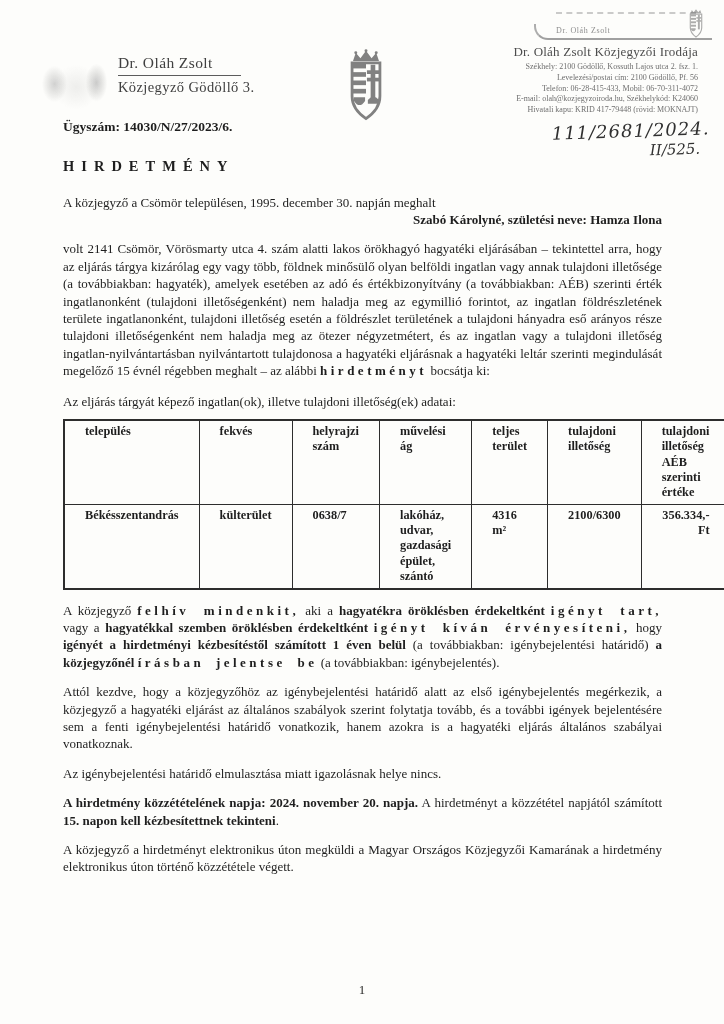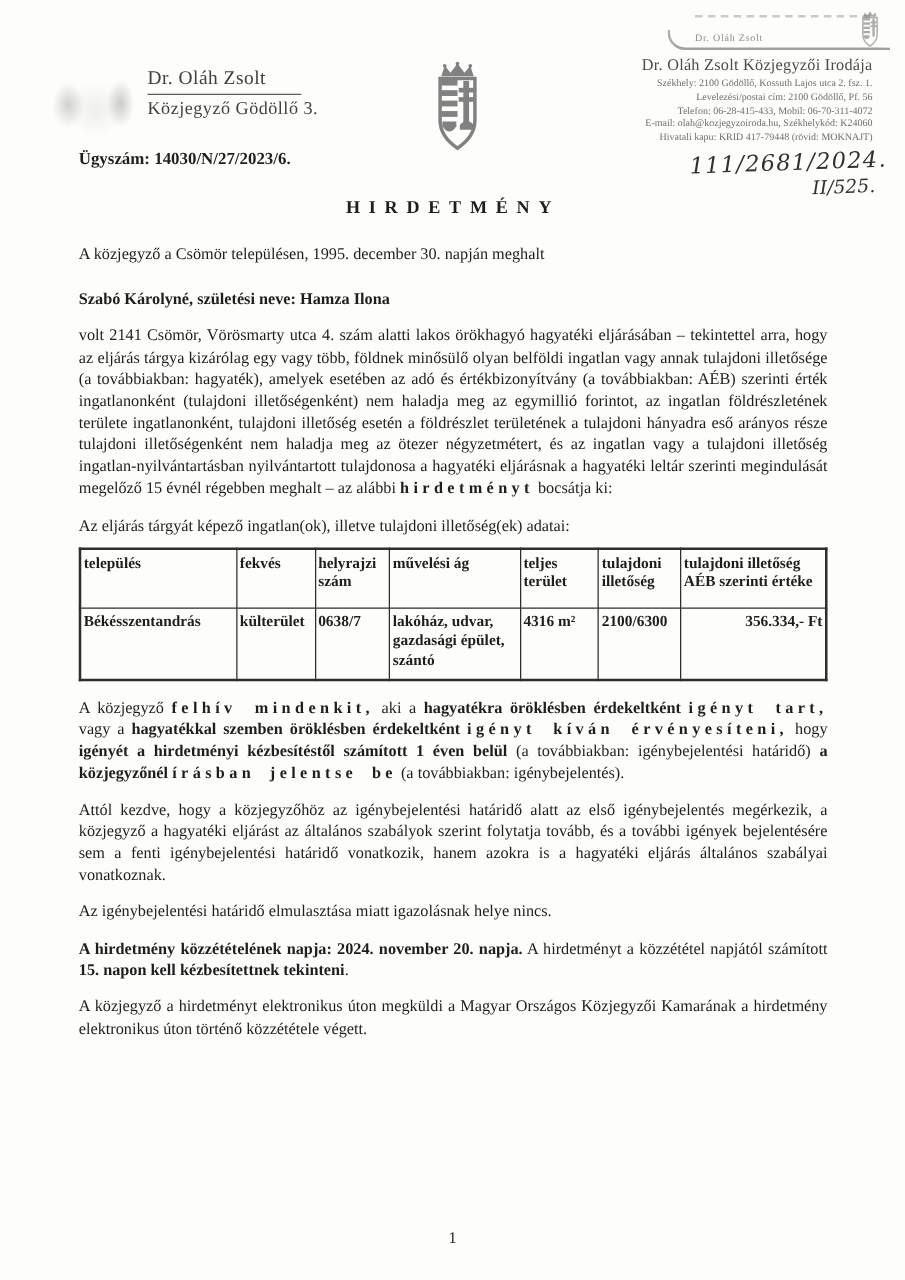--- a/index.html
+++ b/index.html
@@ -74,38 +74,38 @@
   .handwritten .hw1{font-size:18px;letter-spacing:1px;}
   .handwritten .hw2{font-size:15px;margin-top:1px;padding-right:10px;}
 
   
   .doc{
     position:absolute;left:63px;top:118px;width:599px;
     font-size:13px;line-height:1.34;
   }
   .case-number{font-weight:bold;font-size:13.5px;}
   .doc-title{
-    text-align:center;font-weight:bold;font-size:14.5px;
+    text-align:left;font-weight:bold;font-size:14.5px;
     letter-spacing:7px;margin-top:21px;
   }
   .intro{margin-top:17px;}
-  .deceased-name{text-align:left;font-weight:bold;margin-top:19px;}
+  .deceased-name{text-align:right;font-weight:bold;margin-top:0;}
   .deceased-birth{text-align:center;}
   p.para{margin:12px 0 0 0;text-align:justify;}
   p.para span.b{font-weight:bold;}
   p.para span.bls{font-weight:bold;letter-spacing:3.5px;word-spacing:5px;}
   .targy{margin-top:13px;}
 
   table.estate{
     width:100%;margin-top:9px;border-collapse:collapse;
     border:2px solid #2d2d2d;font-size:12.3px;line-height:1.25;
   }
   table.estate th, table.estate td{
     border:1px solid #2d2d2d;font-weight:bold;text-align:left;
-    vertical-align:top;padding:3px 2px;
+    vertical-align:top;padding:3px 20px;
   }
   table.estate th{height:40px;}
   table.estate td{height:50px;}
   table.estate td:nth-child(7){text-align:right;}
 
   .page-number{
     position:absolute;bottom:26px;left:0;width:724px;
     text-align:center;font-size:13px;color:#2a2a2a;
   }
 </style>

